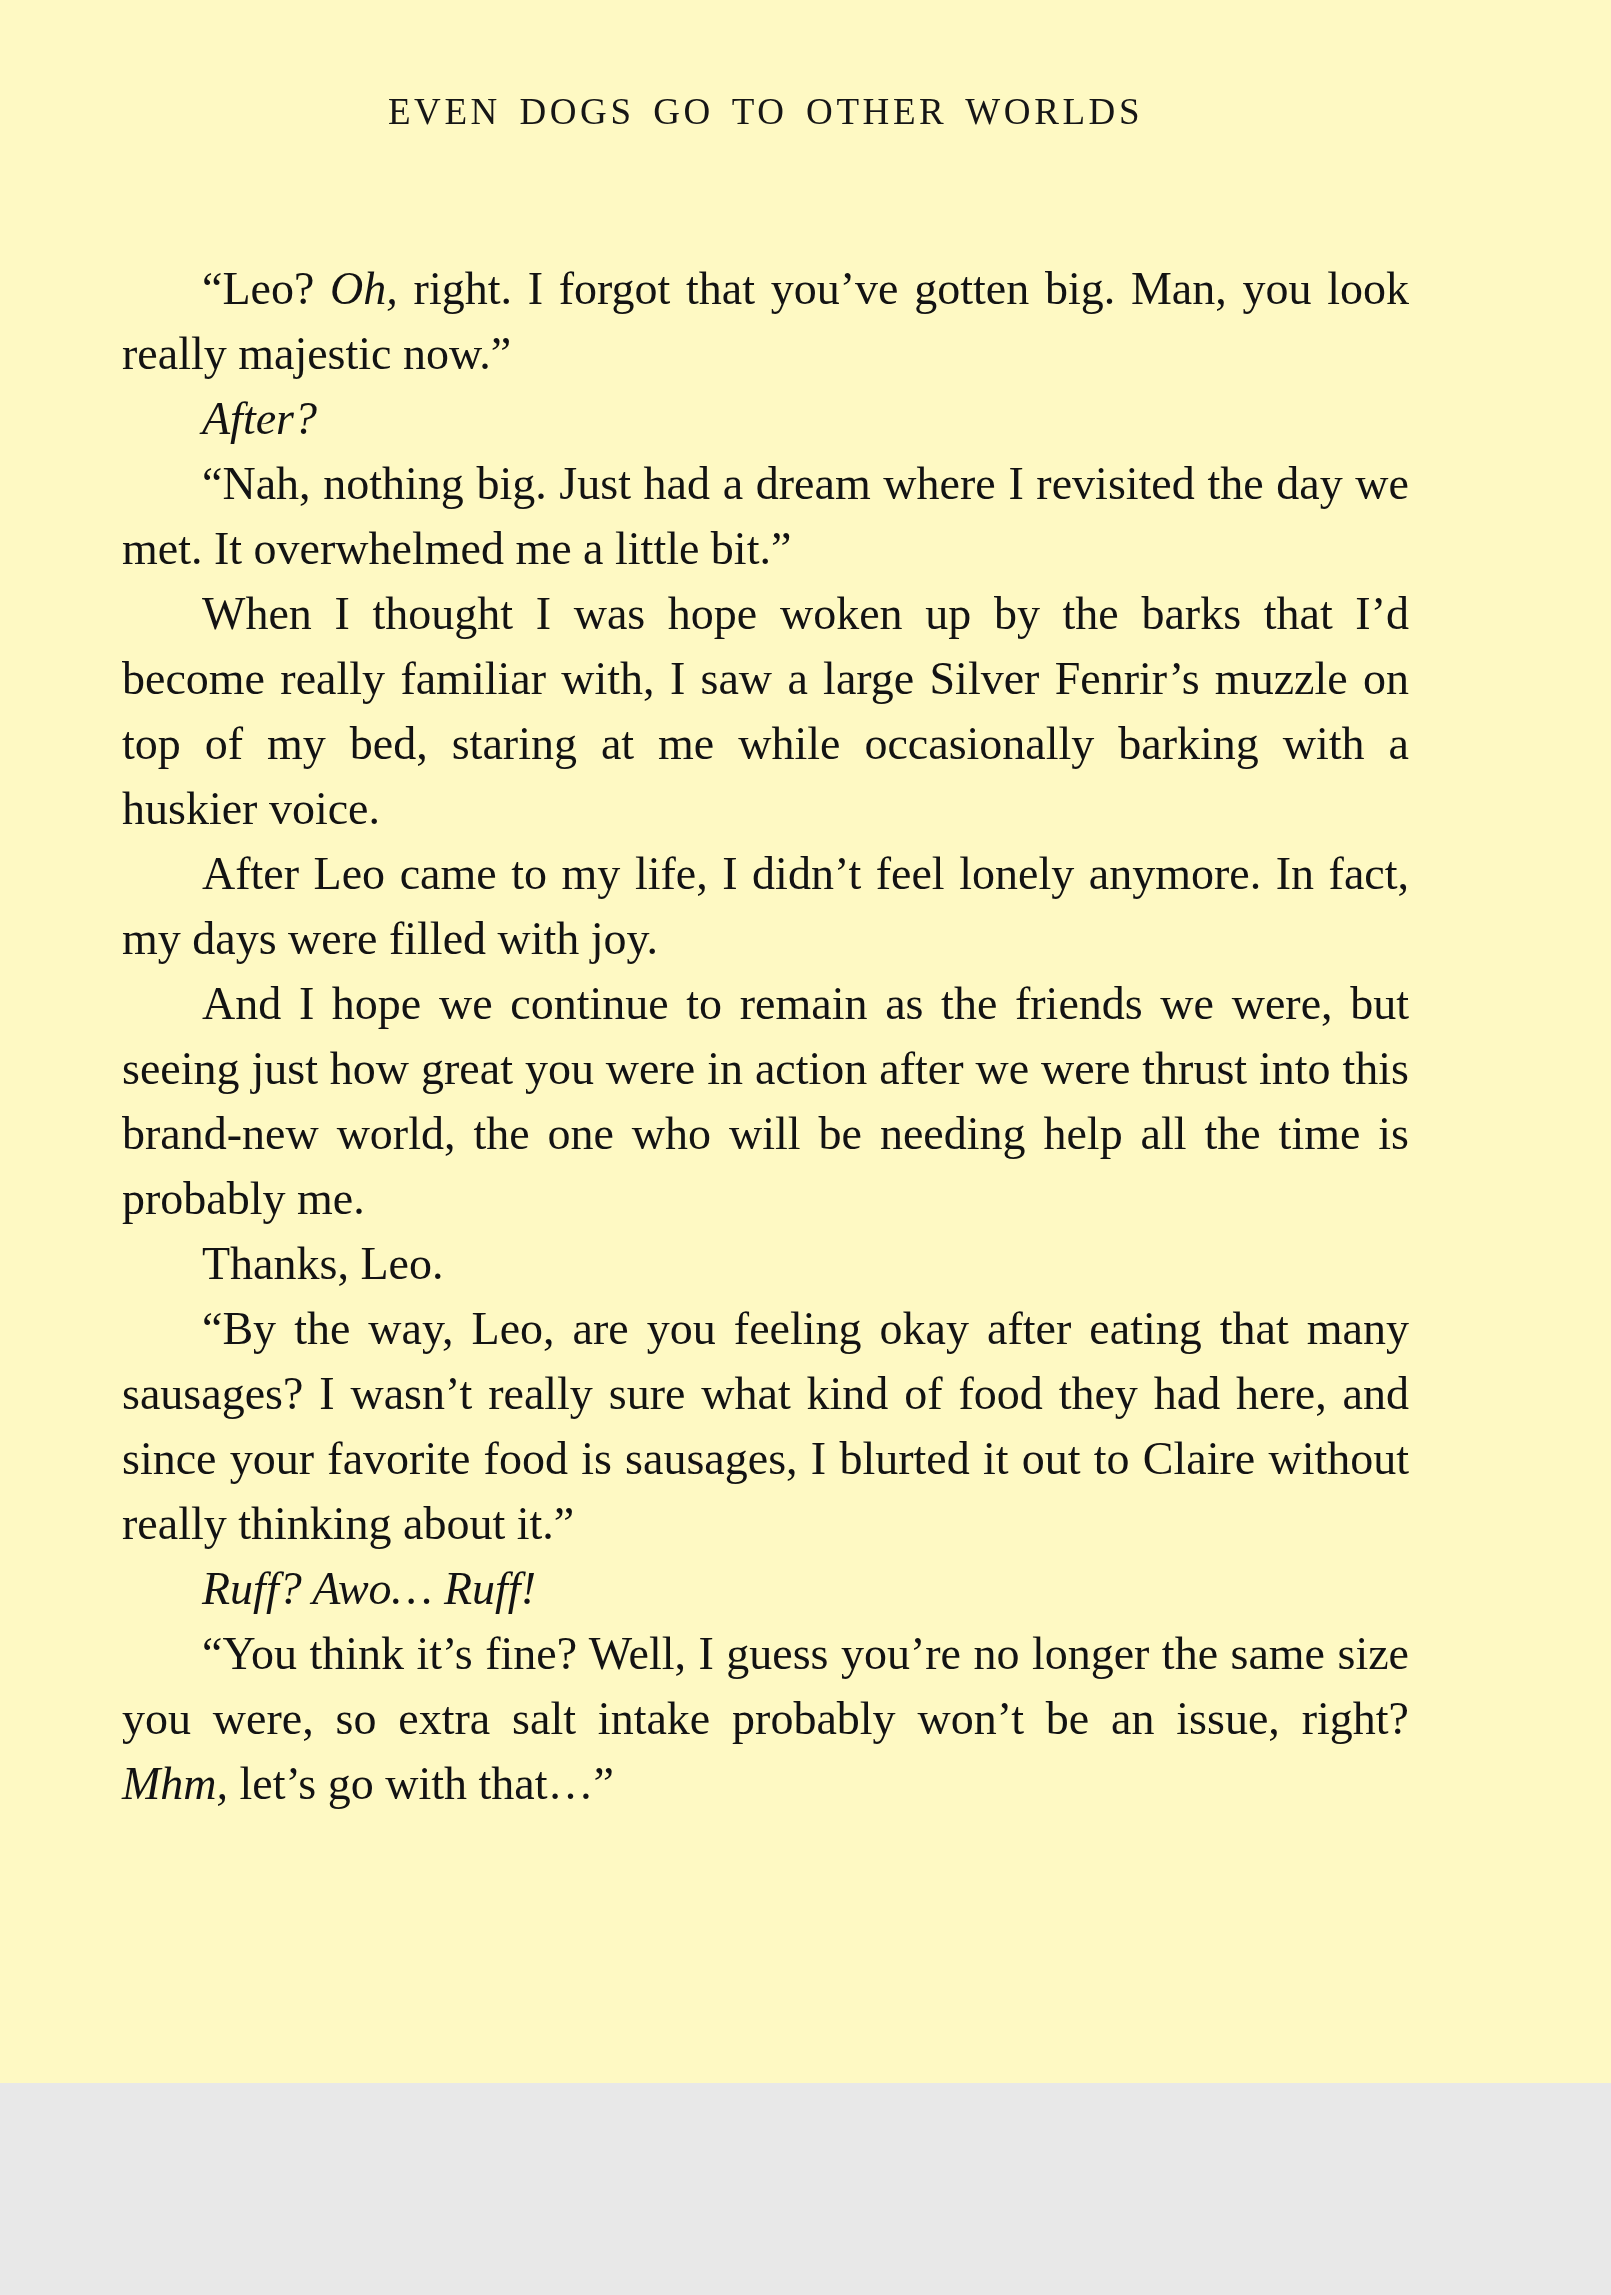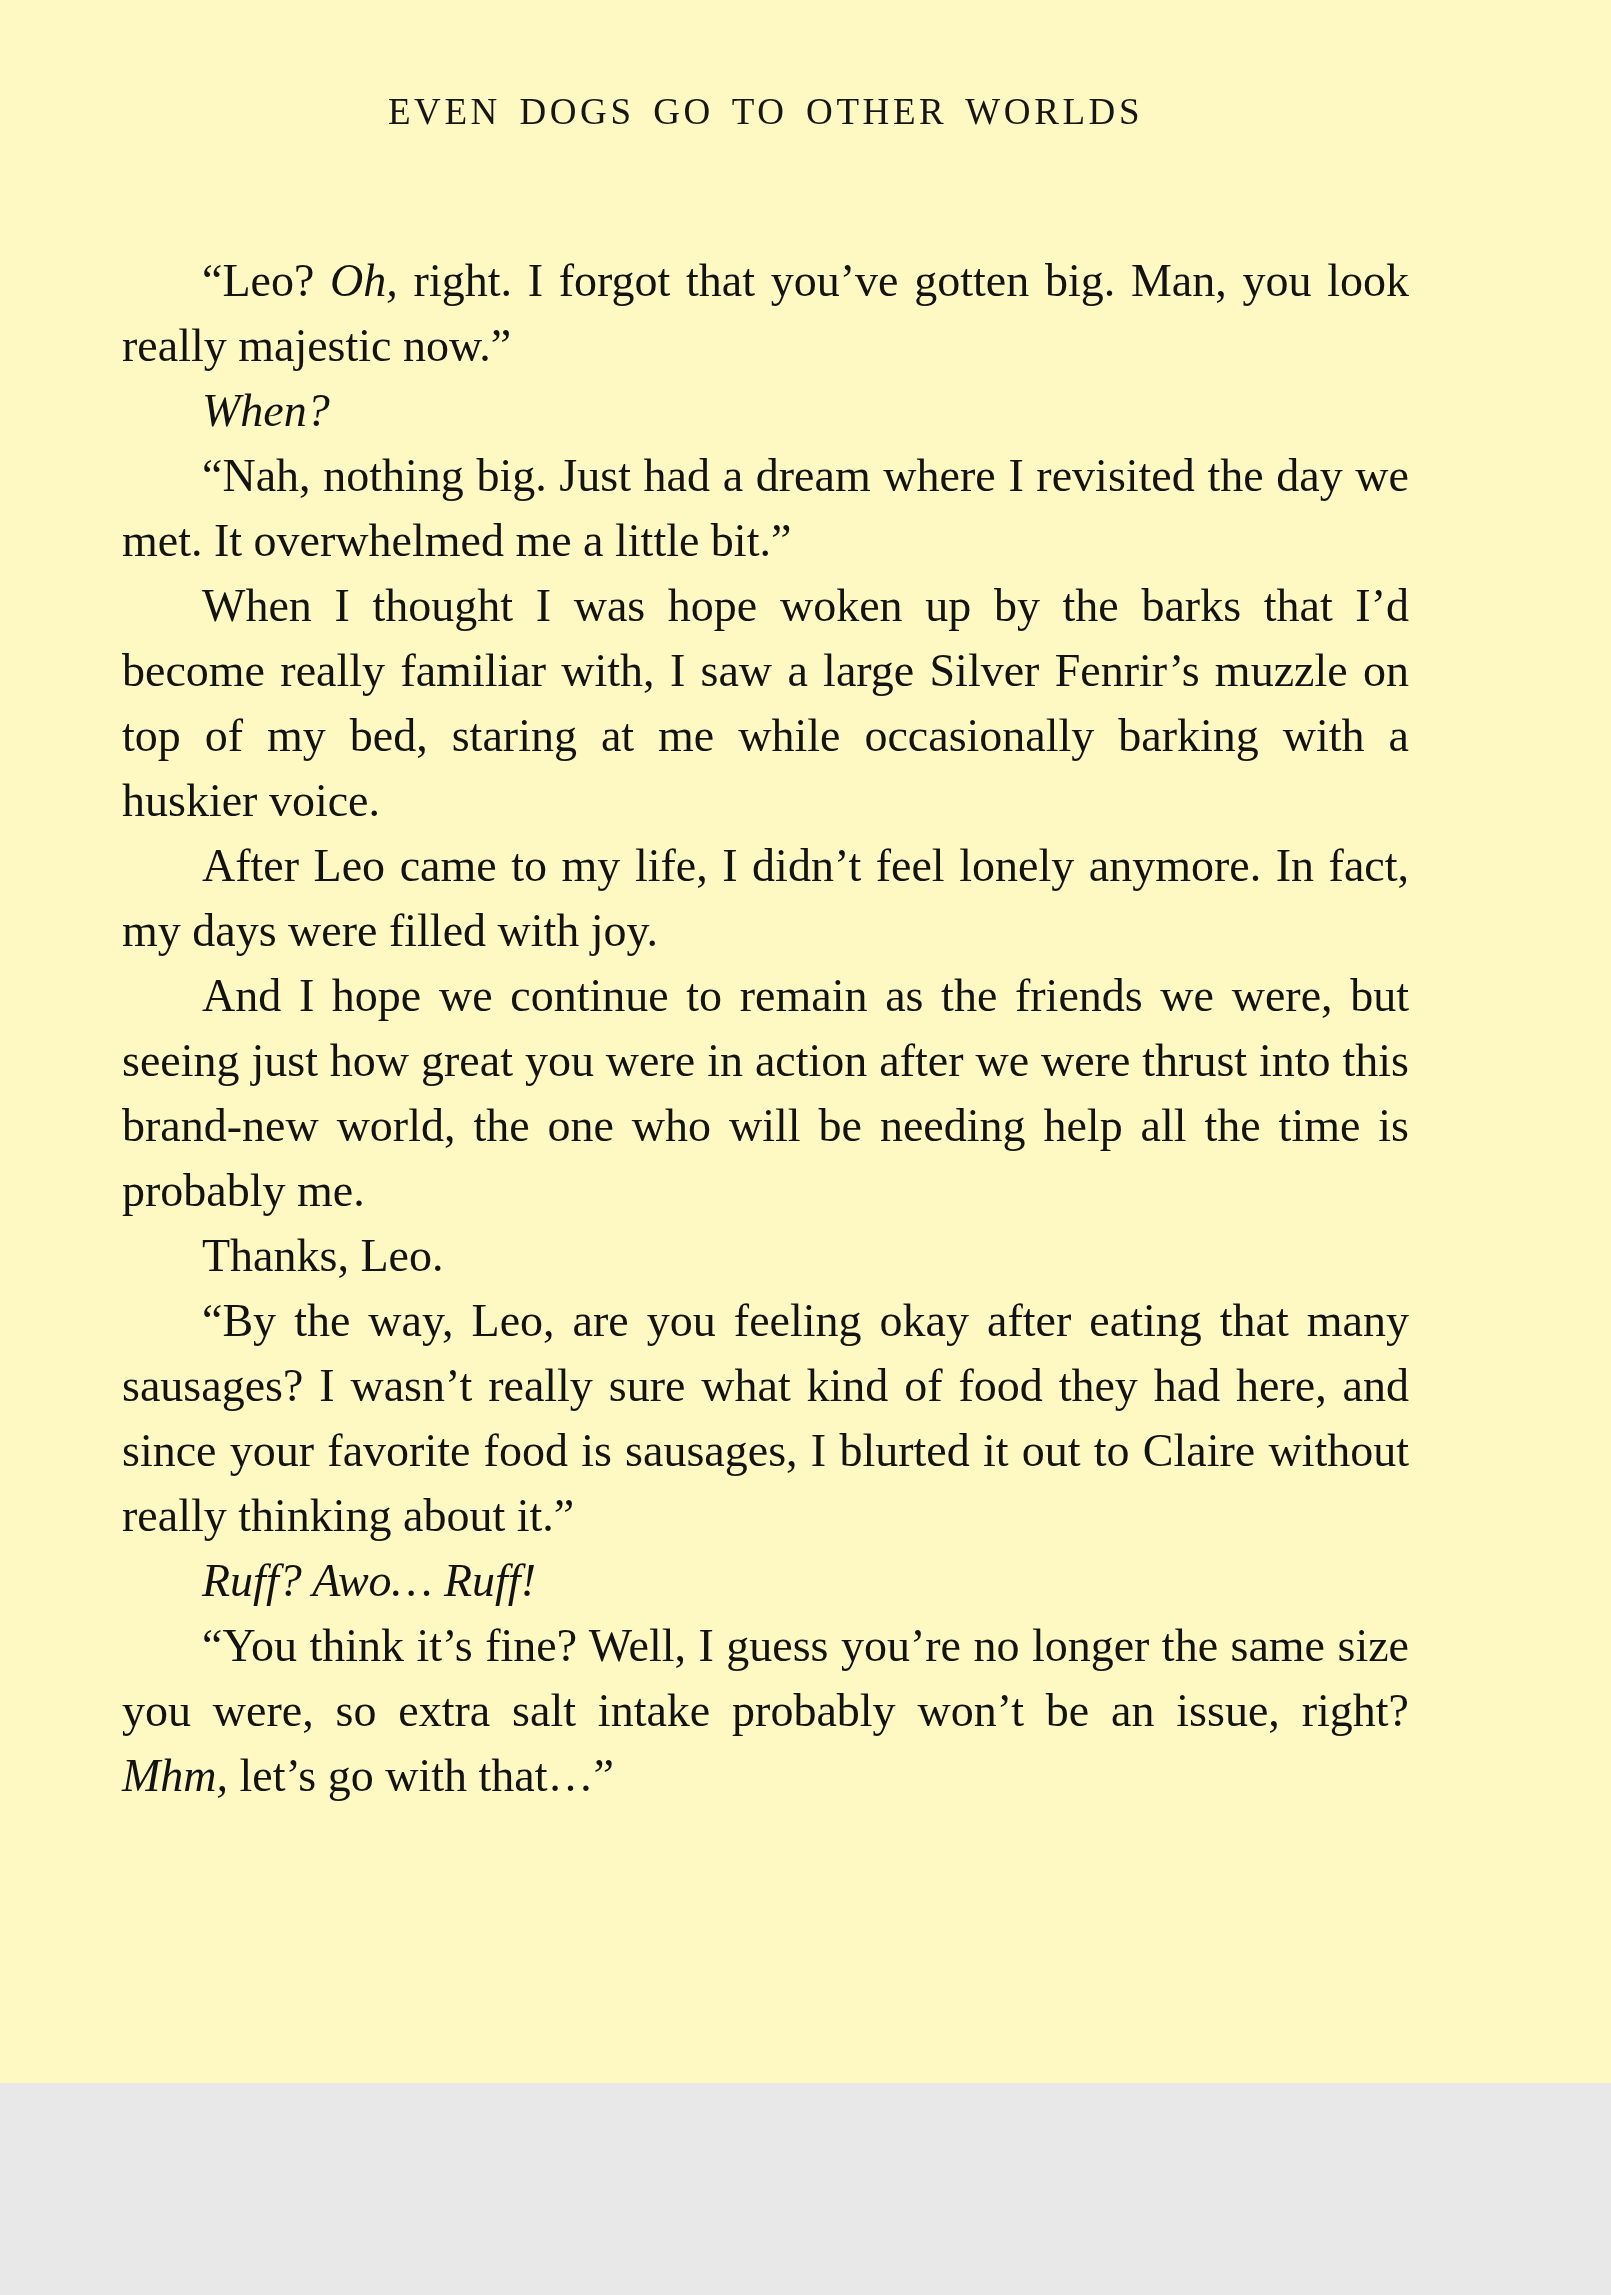--- a/index.html
+++ b/index.html
@@ -23,21 +23,21 @@
     width: 1287px;
     text-align: center;
     font-size: 37px;
     letter-spacing: 3.6px;
     word-spacing: 5.7px;
     white-space: nowrap;
     color: #161616;
   }
   .body-text {
     position: absolute;
-    top: 248px;
+    top: 256px;
     left: 122px;
     width: 1287px;
     font-size: 46px;
     line-height: 65px;
     text-align: justify;
     color: #131313;
   }
   .para {
     margin: 0;
     padding: 0;
@@ -64,21 +64,21 @@
   }
 </style>
 </head>
 <body>
 
 <div class="page">
   <div class="running-head">EVEN DOGS GO TO OTHER WORLDS</div>
 
   <div class="body-text" id="body-text">
       <p class="para"><span>“Leo? </span><span class="i">Oh,</span><span> right. I forgot that you’ve gotten big. Man, you look really majestic now.”</span></p>
-      <p class="para"><span class="i">When?</span></p>
+      <p class="para"><span class="i">After?</span></p>
       <p class="para"><span>“Nah, nothing big. Just had a dream where I revisited the day we met. It overwhelmed me a little bit.”</span></p>
       <p class="para"><span>When I thought I was hope woken up by the barks that I’d become really familiar with, I saw a large Silver Fenrir’s muzzle on top of my bed, staring at me while occasionally barking with a huskier voice.</span></p>
       <p class="para"><span>After Leo came to my life, I didn’t feel lonely anymore. In fact, my days were filled with joy.</span></p>
       <p class="para"><span>And I hope we continue to remain as the friends we were, but seeing just how great you were in action after we were thrust into this brand-new world, the one who will be needing help all the time is probably me.</span></p>
       <p class="para"><span>Thanks, Leo.</span></p>
       <p class="para"><span>“By the way, Leo, are you feeling okay after eating that many sausages? I wasn’t really sure what kind of food they had here, and since your favorite food is sausages, I blurted it out to Claire without really thinking about it.”</span></p>
       <p class="para"><span class="i">Ruff? Awo… Ruff!</span></p>
       <p class="para"><span>“You think it’s fine? Well, I guess you’re no longer the same size you were, so extra salt intake probably won’t be an issue, right? </span><span class="i">Mhm,</span><span> let’s go with that…”</span></p>
     </div>
 

